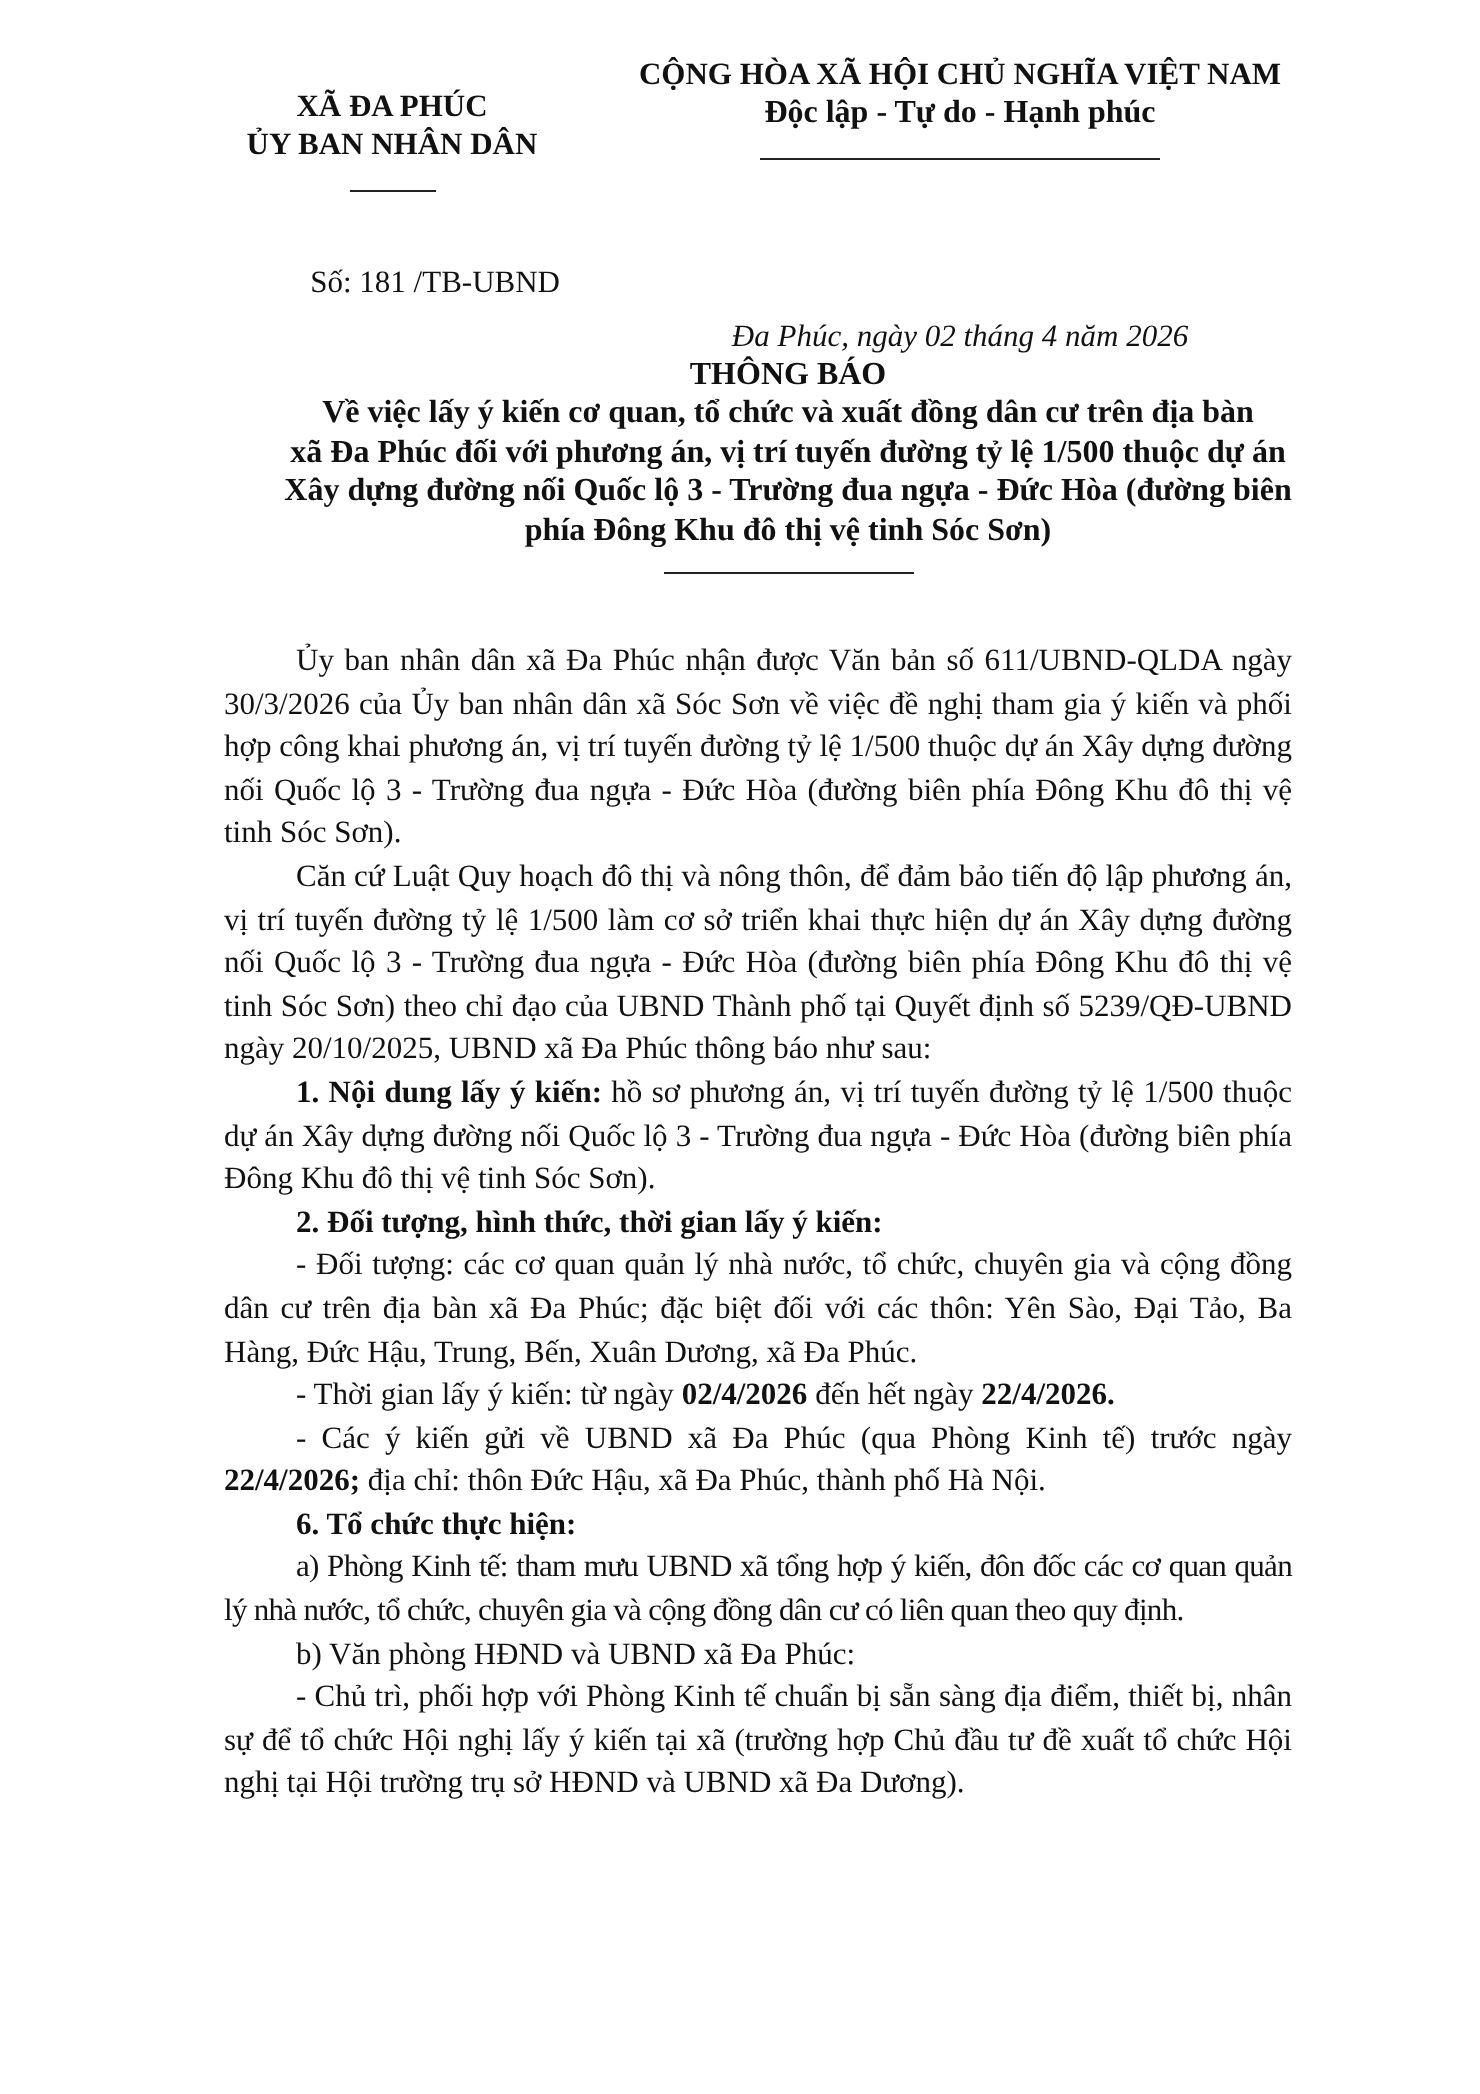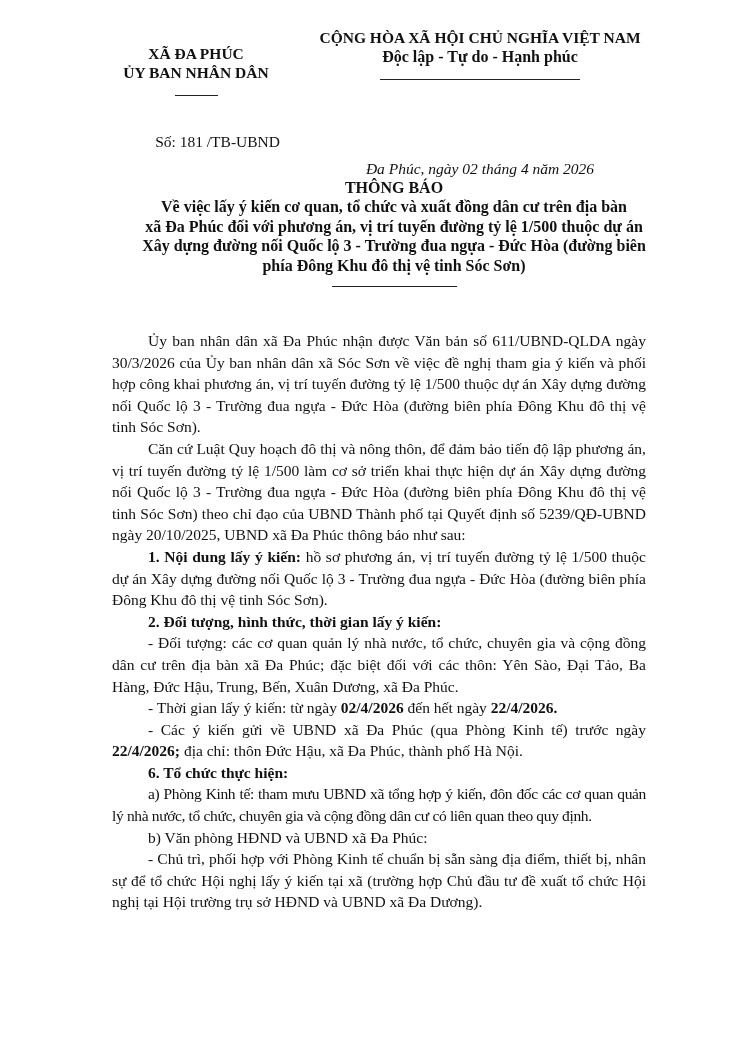--- a/index.html
+++ b/index.html
@@ -18,21 +18,21 @@
     .num { position: absolute; left: 112px; top: 133px; width: 168px; text-align: right;
            font-size: 15.5px; white-space: nowrap; }
     .dateline { position: absolute; left: 300px; top: 133px; width: 360px; text-align: center;
                 font-style: italic; font-size: 15.5px; white-space: nowrap; margin-top: 27px; }
 
     .title-block { position: absolute; left: 114px; top: 178px; width: 560px; text-align: center; }
     .doc-type { font-weight: bold; font-size: 16px; line-height: 19px; }
     .subject { font-weight: bold; font-size: 16px; line-height: 19.5px; white-space: nowrap; }
     .rule-title { width: 125px; margin-top: 11px; }
 
-    .body { position: absolute; left: 112px; top: 330px; width: 534px; font-size: 15.5px; }
+    .body { position: absolute; left: 112px; top: 320px; width: 534px; font-size: 15.5px; }
     .p { text-align: justify; text-indent: 36px; line-height: 21.6px; margin: 0; }
     .gap { margin-top: 0; }
     .b { font-weight: bold; }
     .heading { font-weight: bold; text-indent: 36px; line-height: 21.6px; margin: 0; }
   </style>
 </head>
 <body>
 
 <div class="page">
 

